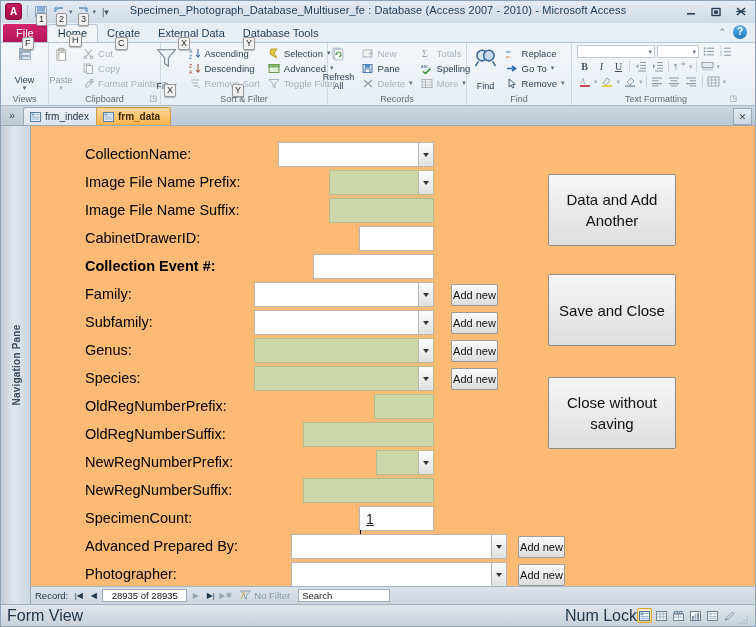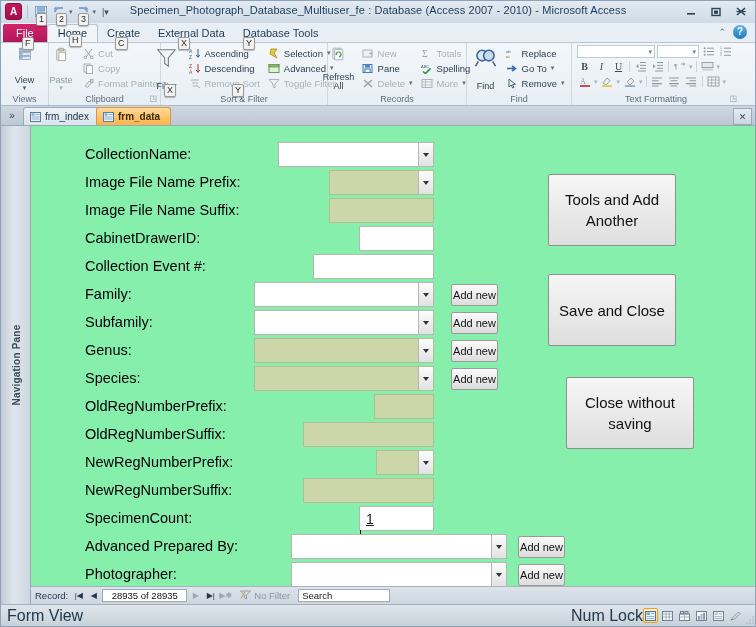--- a/index.html
+++ b/index.html
@@ -105,21 +105,21 @@
     display:flex;align-items:center;justify-content:center;font-size:9px;color:#3a4d60;}
 
   .navpane{position:absolute;left:0;top:20px;bottom:0;width:30px;
     background:linear-gradient(90deg,#c3ccd6,#dfe5ec 45%,#cdd6df);
     border-right:1px solid #9aa9b8;box-sizing:border-box;}
   .navpane-label{position:absolute;left:50%;top:50%;
     transform:translate(-50%,-50%) rotate(180deg);writing-mode:vertical-rl;
     font-size:10px;font-weight:bold;color:#3b4b5c;white-space:nowrap;letter-spacing:.2px;}
 
   .formcanvas{position:absolute;left:30px;top:20px;right:0;bottom:18px;
-    background:#86efac;overflow:hidden;}
+    background:#fdba74;overflow:hidden;}
   .flabel{position:absolute;font-size:14.5px;color:#000;white-space:nowrap;
     font-family:"Liberation Sans",sans-serif;}
 
   .fctl{position:absolute;box-sizing:border-box;border:1px solid #b6b6b6;
     background:#fff;height:25px;}
   .fctl.green{background:#ccd6a8;border-color:#b3bf92;}
   .fctl.combo{display:flex;align-items:stretch;justify-content:flex-end;}
   .cb-arrow{width:14px;border-left:1px solid #b6b6b6;
     background:linear-gradient(#fcfcfc,#e1e1e1);
     display:flex;align-items:center;justify-content:center;}
@@ -154,21 +154,21 @@
   .rn-filter{display:flex;align-items:center;gap:3px;margin-left:6px;color:#8b98a6;}
   .rn-search{height:13px;width:92px;background:#fff;border:1px solid #9fadbb;
     font-size:9.5px;color:#222;display:flex;align-items:center;padding:0 3px;
     box-sizing:border-box;margin-left:6px;}
 
   
   .statusbar{position:absolute;left:0;bottom:0;width:100%;height:22px;
     background:linear-gradient(#dfe5eb,#c8d1da);border-top:1px solid #a3b0bd;
     display:flex;align-items:center;box-sizing:border-box;font-size:16px;color:#23384c;}
   .sb-left{padding-left:6px;}
-  .sb-right{margin-left:auto;display:flex;align-items:center;padding-right:0;text-align:right;}
+  .sb-right{margin-left:auto;display:flex;align-items:center;padding-right:6px;text-align:right;}
   .viewbtns{display:flex;align-items:center;gap:2px;}
   .vbtn{width:15px;height:15px;display:flex;align-items:center;justify-content:center;
     box-sizing:border-box;border:1px solid transparent;border-radius:2px;}
   .vbtn.sel{border-color:#e6a325;background:linear-gradient(#fdf0cb,#f8d98b);}
   .resize-grip{width:10px;height:10px;margin-left:2px;opacity:.6;}
 </style>
 </head>
 <body>
 
 <div class="app">
@@ -675,21 +675,21 @@
       </div>
 
       <div>
         <div class="flabel" style="left:54px;top:104px;">CabinetDrawerID:</div>
         <div class="fctl" style="left:328px;top:100px;width:75px;">
           <span class="fval"></span>
         </div>
       </div>
 
       <div>
-        <div class="flabel" style="left:54px;top:132px;">Collection Event #:</div>
+        <div class="flabel" style="left:54px;top:132px;font-weight:bold;">Collection Event #:</div>
         <div class="fctl" style="left:282px;top:128px;width:121px;">
           <span class="fval"></span>
         </div>
       </div>
 
       <div>
         <div class="flabel" style="left:54px;top:160px;">Family:</div>
         <div class="fctl combo" style="left:223px;top:156px;width:180px;">
           <span class="fval" style="flex:1;"></span>
           <span class="cb-arrow">
@@ -785,23 +785,23 @@
         <div class="flabel" style="left:54px;top:440px;">Photographer:</div>
         <div class="fctl combo" style="left:260px;top:436px;width:216px;">
           <span class="fval" style="flex:1;"></span>
           <span class="cb-arrow">
               <i></i>
             </span>
         </div>
         <div class="addnew" style="left:487px;top:438px;">Add new</div>
       </div>
 
-      <div class="actbtn" style="left:517px;top:48px;">Tools and Add Another</div>
+      <div class="actbtn" style="left:517px;top:48px;">Data and Add Another</div>
       <div class="actbtn" style="left:517px;top:148px;">Save and Close</div>
-      <div class="actbtn" style="left:535px;top:251px;">Close without saving</div>
+      <div class="actbtn" style="left:517px;top:251px;">Close without saving</div>
     </div>
 
     <div class="recnav">
       <span class="rn-lbl">Record:</span>
       <span class="rn-btn">|◀</span>
       <span class="rn-btn">◀</span>
       <span class="rn-box">28935 of 28935</span>
       <span class="rn-btn dis">▶</span>
       <span class="rn-btn">▶|</span>
       <span class="rn-btn dis">▶✱</span>

